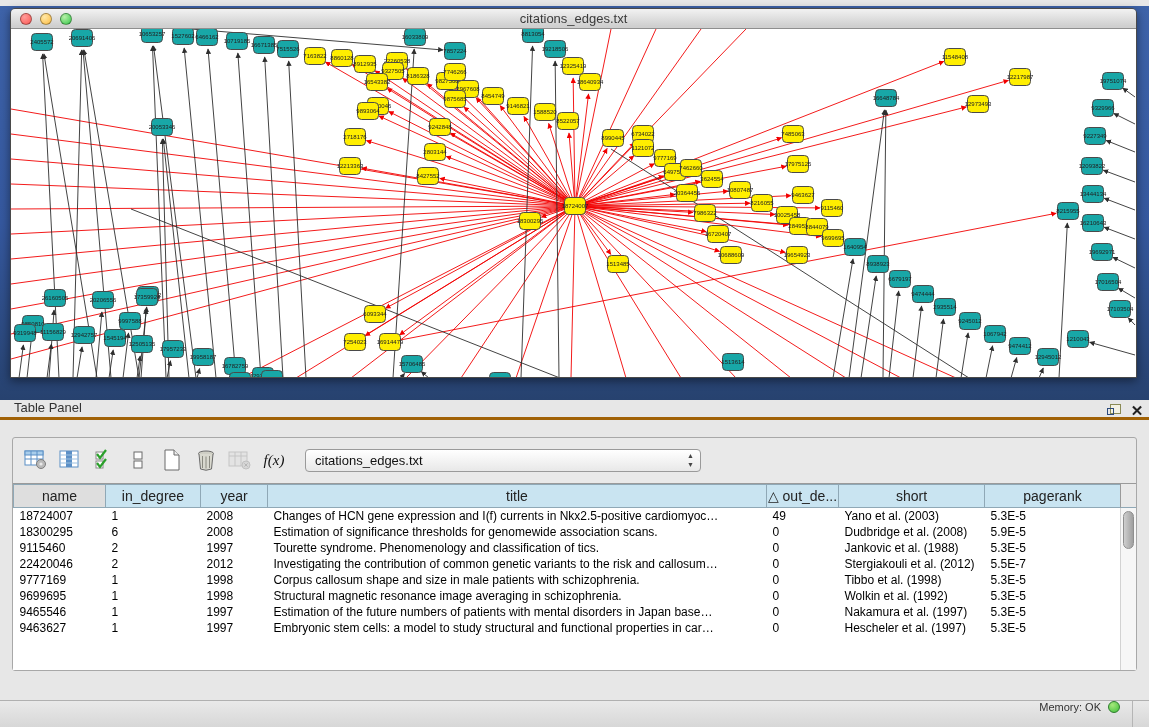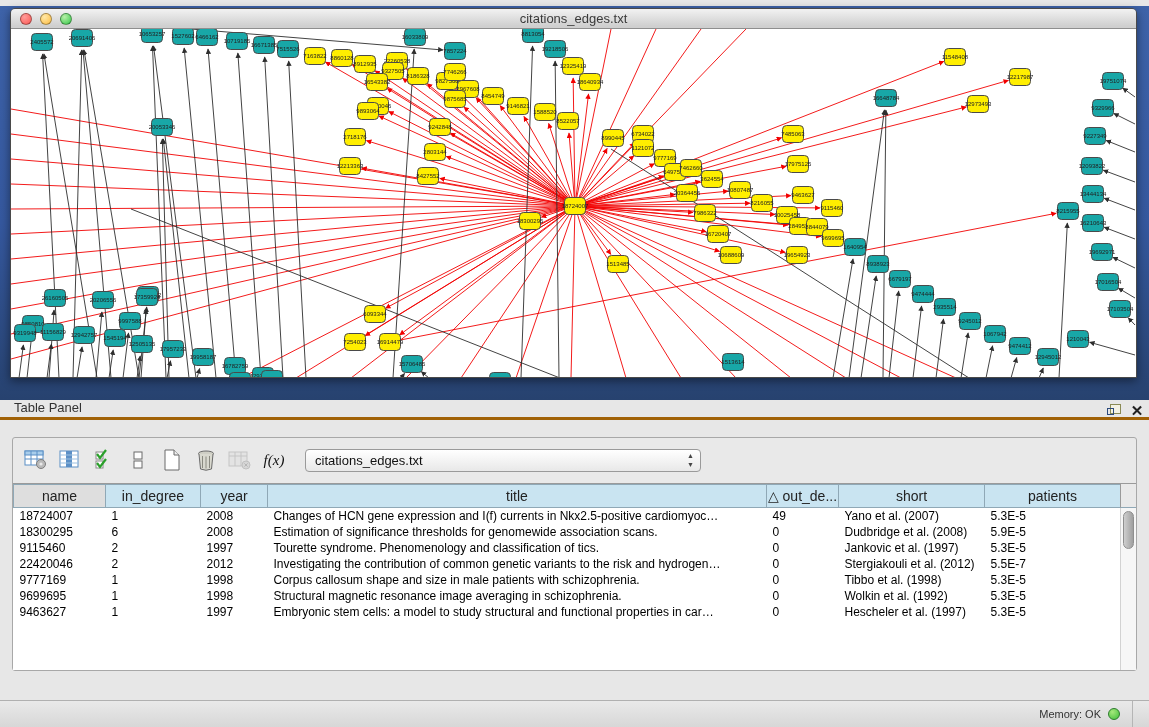--- a/index.html
+++ b/index.html
@@ -59,21 +59,21 @@
   .tabbar { position:absolute; left:0; top:274px; width:1125px; display:flex; justify-content:center; }
   .seg { display:flex; border:1px solid #8f8f8f; border-radius:5px; overflow:hidden; background:#fff;
     box-shadow:0 1px 0 rgba(255,255,255,.7); }
   .seg button { border:none; height:20px; padding:0 16px; font-size:12px; background:linear-gradient(180deg,#ffffff,#eeeeee); color:#222; border-right:1px solid #9f9f9f; }
   .seg button:last-child { border-right:none; }
   .seg button.sel { background:linear-gradient(180deg,#7f7f7f,#616161); color:#f2f2f2; }
 
   
   .statusbar { position:absolute; left:0; top:700px; width:1149px; height:27px;
     background:linear-gradient(180deg,#e9e9e9,#d7d7d7); border-top:1px solid #b0b0b0;
-    display:flex; align-items:center; justify-content:flex-end; }
+    display:flex; justify-content:flex-end; }
   .mem-label { font-size:11px; color:#333; margin-right:7px; }
   .mem-dot { width:12px; height:12px; border-radius:50%; border:1px solid #2d7c2d;
     background:radial-gradient(circle at 35% 30%, #a6e87c, #3fbf3a); margin-right:12px; }
   .status-sep { width:1px; height:27px; background:#b5b5b5; margin-right:16px; }
 </style>
 </head>
 <body>
 
 <div class="desktop">
   <div class="frame">
@@ -772,56 +772,56 @@
             <col style="width: 136px;">
           </colgroup>
         <thead>
             <tr id="hrow">
               <th style="background: rgb(222, 222, 222);">name</th>
               <th>in_degree</th>
               <th>year</th>
               <th>title</th>
               <th>△ out_de...</th>
               <th>short</th>
-              <th>patients</th>
+              <th>pagerank</th>
             </tr>
           </thead>
         <tbody id="tbody">
             <tr>
               <td>18724007</td>
               <td>1</td>
               <td>2008</td>
               <td>Changes of HCN gene expression and I(f) currents in Nkx2.5-positive cardiomyoc…</td>
               <td>49</td>
-              <td>Yano et al. (2007)</td>
+              <td>Yano et al. (2003)</td>
               <td>5.3E-5</td>
             </tr>
             <tr>
               <td>18300295</td>
               <td>6</td>
               <td>2008</td>
               <td>Estimation of significance thresholds for genomewide association scans.</td>
               <td>0</td>
               <td>Dudbridge et al. (2008)</td>
               <td>5.9E-5</td>
             </tr>
             <tr>
               <td>9115460</td>
               <td>2</td>
               <td>1997</td>
               <td>Tourette syndrome. Phenomenology and classification of tics.</td>
               <td>0</td>
-              <td>Jankovic et al. (1997)</td>
+              <td>Jankovic et al. (1988)</td>
               <td>5.3E-5</td>
             </tr>
             <tr>
               <td>22420046</td>
               <td>2</td>
               <td>2012</td>
-              <td>Investigating the contribution of common genetic variants to the risk and hydrogen…</td>
+              <td>Investigating the contribution of common genetic variants to the risk and callosum…</td>
               <td>0</td>
               <td>Stergiakouli et al. (2012)</td>
               <td>5.5E-7</td>
             </tr>
             <tr>
               <td>9777169</td>
               <td>1</td>
               <td>1998</td>
               <td>Corpus callosum shape and size in male patients with schizophrenia.</td>
               <td>0</td>
@@ -831,20 +831,29 @@
             <tr>
               <td>9699695</td>
               <td>1</td>
               <td>1998</td>
               <td>Structural magnetic resonance image averaging in schizophrenia.</td>
               <td>0</td>
               <td>Wolkin et al. (1992)</td>
               <td>5.3E-5</td>
             </tr>
             <tr>
+              <td>9465546</td>
+              <td>1</td>
+              <td>1997</td>
+              <td>Estimation of the future numbers of patients with mental disorders in Japan base…</td>
+              <td>0</td>
+              <td>Nakamura et al. (1997)</td>
+              <td>5.3E-5</td>
+            </tr>
+            <tr>
               <td>9463627</td>
               <td>1</td>
               <td>1997</td>
               <td>Embryonic stem cells: a model to study structural and functional properties in car…</td>
               <td>0</td>
               <td>Hescheler et al. (1997)</td>
               <td>5.3E-5</td>
             </tr>
           </tbody>
       </table>

